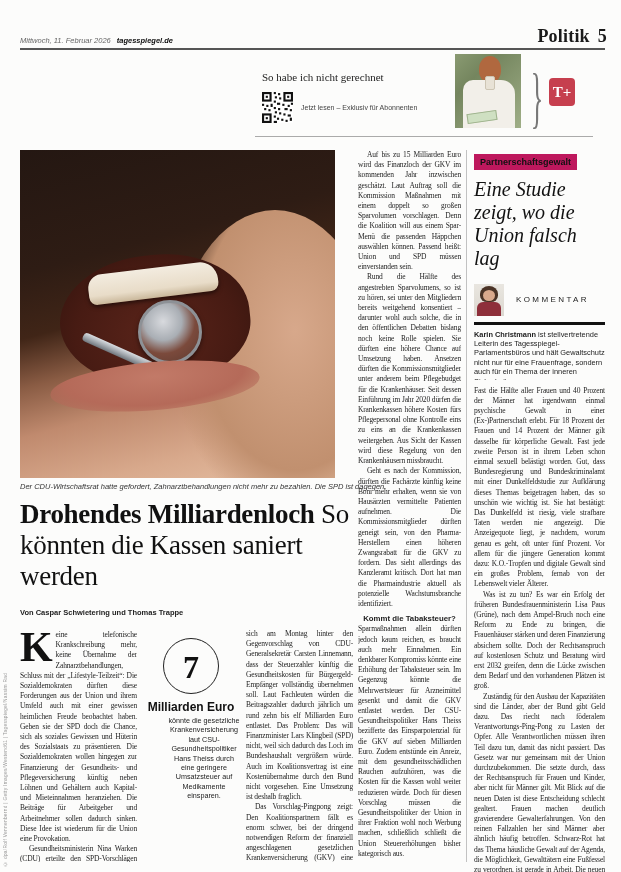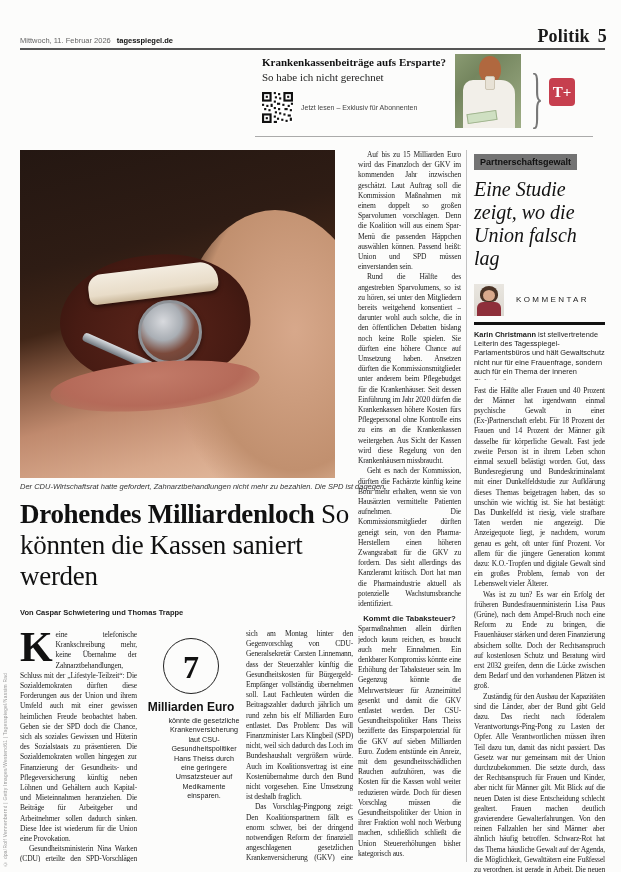--- a/index.html
+++ b/index.html
@@ -3,21 +3,21 @@
 <meta charset="utf-8">
 <style>
   * { margin:0; padding:0; box-sizing:border-box; }
   html,body { background:#ffffff; }
   #page {
     position:relative; width:621px; height:872px; margin:0 auto;
     background:#fcfcfb; color:#1a1a1a; overflow:hidden;
     font-family:"Liberation Serif", serif;
   }
   
-  .hdr-left { position:absolute; left:20px; top:36px; font-family:"Liberation Sans",sans-serif; font-size:7.5px; color:#666; }
+  .hdr-left { position:absolute; left:20px; top:36px; font-family:"Liberation Sans",sans-serif; font-size:7.5px; color:#666;font-style:italic; }
   .hdr-left b { color:#111; margin-left:6px; }
   .hdr-right { position:absolute; right:14px; top:26px; font-size:18px; font-weight:bold; letter-spacing:.2px; }
   .hdr-right .pgnum { margin-left:8px; }
   .hdr-rule { position:absolute; left:20px; top:48px; width:585px; height:2px; background:#555; }
   
   .teaser { position:absolute; left:255px; top:54px; width:350px; height:84px; }
   .tz-title { position:absolute; left:7px; top:2px; font-size:11px; font-weight:bold; white-space:nowrap; color:#111; }
   .tz-sub { position:absolute; left:7px; top:17px; font-size:11px; color:#222; white-space:nowrap; }
   .tz-qr { position:absolute; left:7px; top:38px; width:31px; height:31px; }
   .tz-cta { position:absolute; left:46px; top:50px; font-family:"Liberation Sans",sans-serif; font-size:7px; color:#444; white-space:nowrap; }
@@ -54,21 +54,21 @@
   .subhead { font-family:"Liberation Sans",sans-serif; font-weight:bold; font-size:7.8px; margin-top:5px; text-align:center; letter-spacing:0; }
   
   .infobox { position:absolute; left:142px; top:638px; width:98px; text-align:center; }
   .ib-circle { width:56px; height:56px; margin:0 auto; border:1px solid #222; border-radius:50%; }
   .ib-num { font-size:32px; font-weight:bold; line-height:56px; color:#111; }
   .ib-unit { margin-top:6px; font-family:"Liberation Sans",sans-serif; font-weight:bold; font-size:12px; color:#111; }
   .ib-text { margin-top:2px; font-family:"Liberation Sans",sans-serif; font-size:7.2px; line-height:9.4px; color:#222;margin-left:26px; }
   
   .vdiv { position:absolute; left:466px; top:150px; width:1px; height:712px; background:#c2c2c2; }
   .sidebar { position:absolute; left:474px; top:150px; width:131px; height:714px; }
-  .sb-kicker { display:inline-block; background:#737373; font-family:"Liberation Sans",sans-serif; font-weight:bold; font-size:9px; padding:3px 6px; color:#111; margin-top:4px; }
+  .sb-kicker { display:inline-block; background:#be185d; font-family:"Liberation Sans",sans-serif; font-weight:bold; font-size:9px; padding:3px 6px; color:#111; margin-top:4px; }
   .sb-headline { margin-top:8px; font-style:italic; font-size:20px; line-height:23px; color:#111; }
   .sb-commentrow { position:relative; margin-top:14px; height:32px; }
   .sb-portrait { position:absolute; left:0; top:0; width:30px; height:32px; overflow:hidden; background:linear-gradient(180deg,#e9e6e0 0%,#dcd8d0 100%); }
   .sb-portrait .hair { position:absolute; left:6px; top:2px; width:18px; height:16px; background:#4a3326; border-radius:50% 50% 40% 40%; }
   .sb-portrait .face { position:absolute; left:9px; top:6px; width:12px; height:11px; background:#d9a98c; border-radius:50%; }
   .sb-portrait .top { position:absolute; left:3px; top:18px; width:24px; height:14px; background:#8e2f3a; border-radius:6px 6px 0 0; }
   .sb-label { position:absolute; left:42px; top:11px; font-family:"Liberation Sans",sans-serif; font-size:8px; letter-spacing:2.4px; color:#222; }
   .sb-rule { margin-top:6px; height:2.5px; background:#111; }
   .sb-bio { margin-top:5px; font-family:"Liberation Sans",sans-serif; font-size:7.4px; line-height:9.4px; color:#222; height:50px; overflow:hidden; }
   .sb-body { margin-top:6px; height:505px; }
@@ -80,21 +80,20 @@
 
   <div class="hdr-left">
     <span>Mittwoch, 11. Februar 2026</span><b>tagesspiegel.de</b>
   </div>
   <div class="hdr-right">
     <span>Politik</span><span class="pgnum">5</span>
   </div>
   <div class="hdr-rule"></div>
 
   <div class="teaser">
-    <div class="tz-title">Krankenkassenbeiträge aufs Ersparte?</div>
     <div class="tz-sub">So habe ich nicht gerechnet</div>
     <svg class="tz-qr" viewBox="0 0 29 29" xmlns="http://www.w3.org/2000/svg">
       <rect width="29" height="29" fill="#fff"></rect>
       <g fill="#111">
         <rect x="0" y="0" width="9" height="9"></rect>
           <rect x="20" y="0" width="9" height="9"></rect>
           <rect x="0" y="20" width="9" height="9"></rect>
         <rect x="2" y="2" width="5" height="5" fill="#fff"></rect>
           <rect x="22" y="2" width="5" height="5" fill="#fff"></rect>
           <rect x="2" y="22" width="5" height="5" fill="#fff"></rect>

